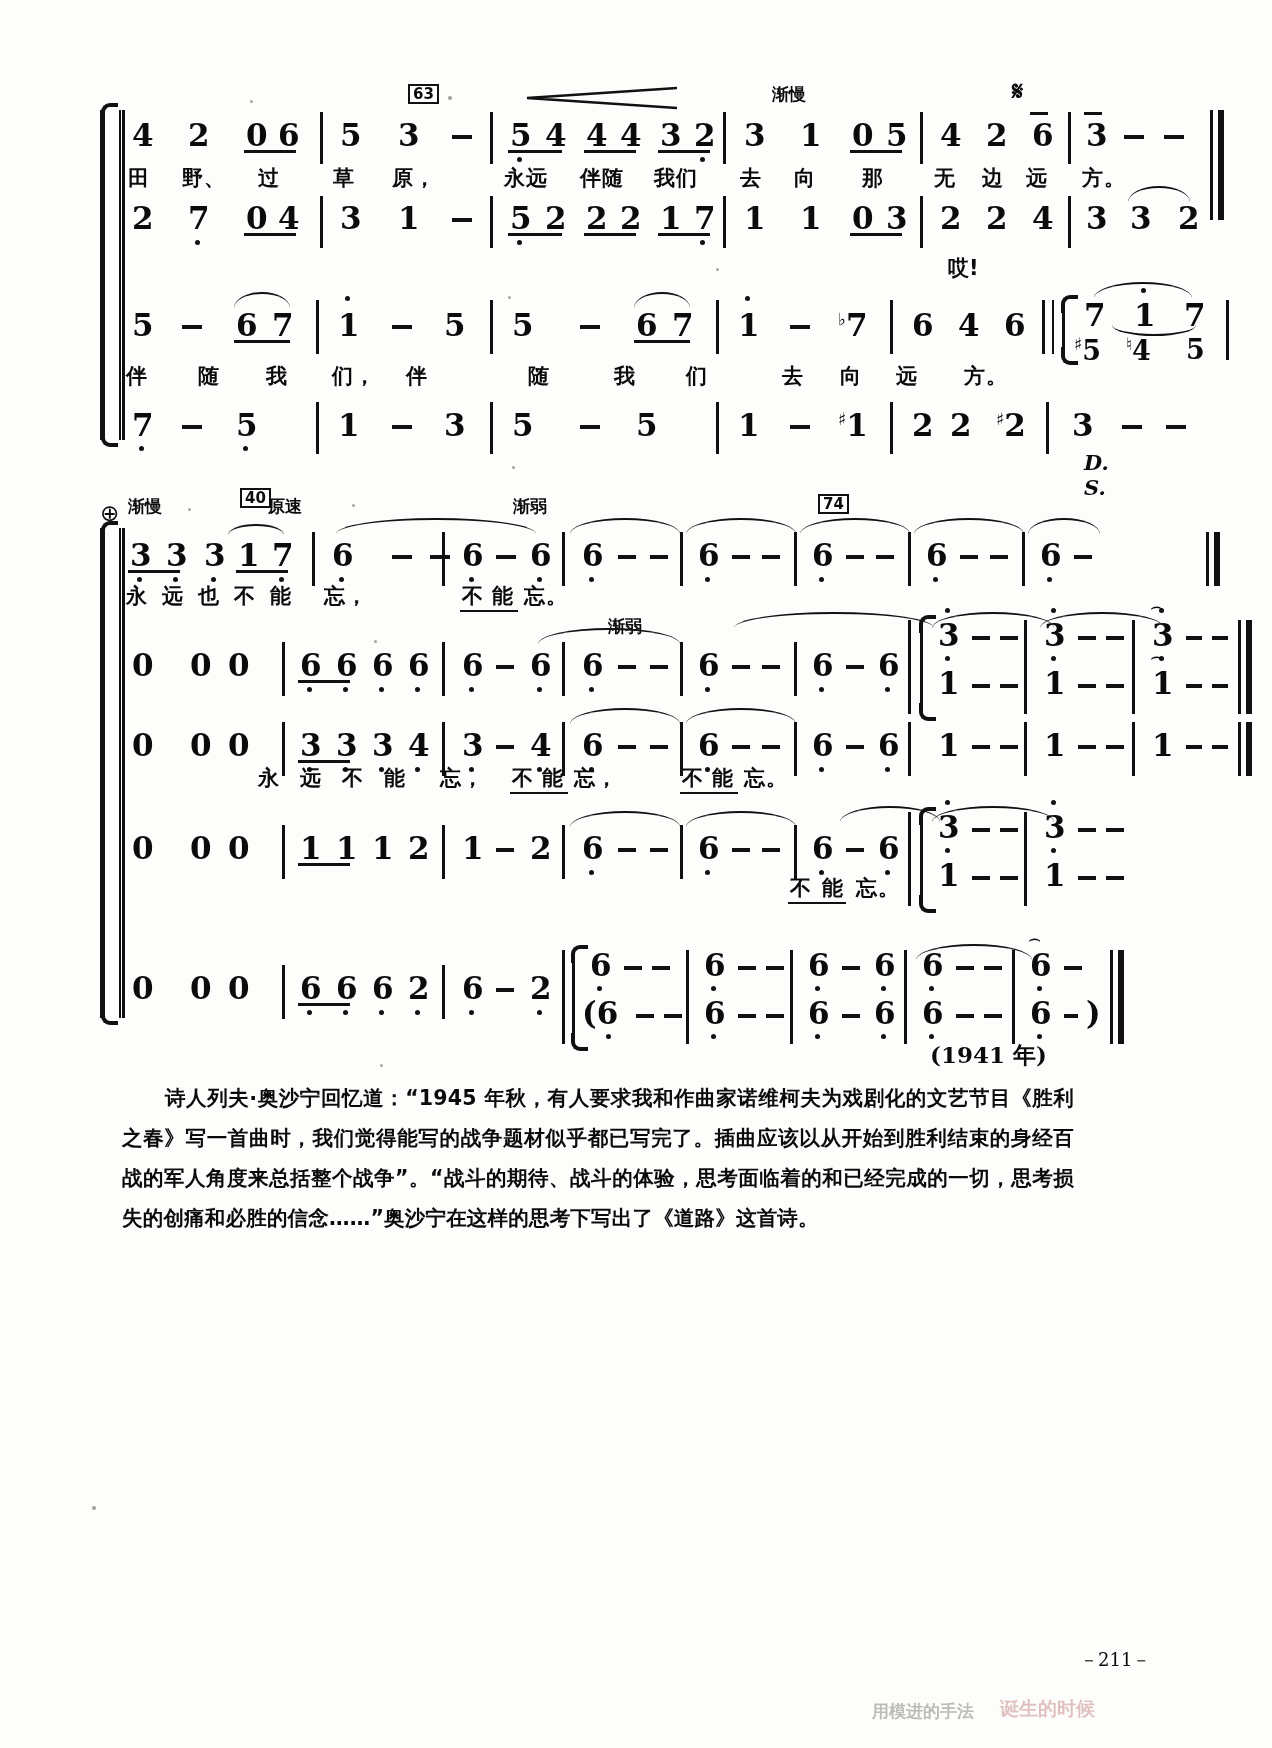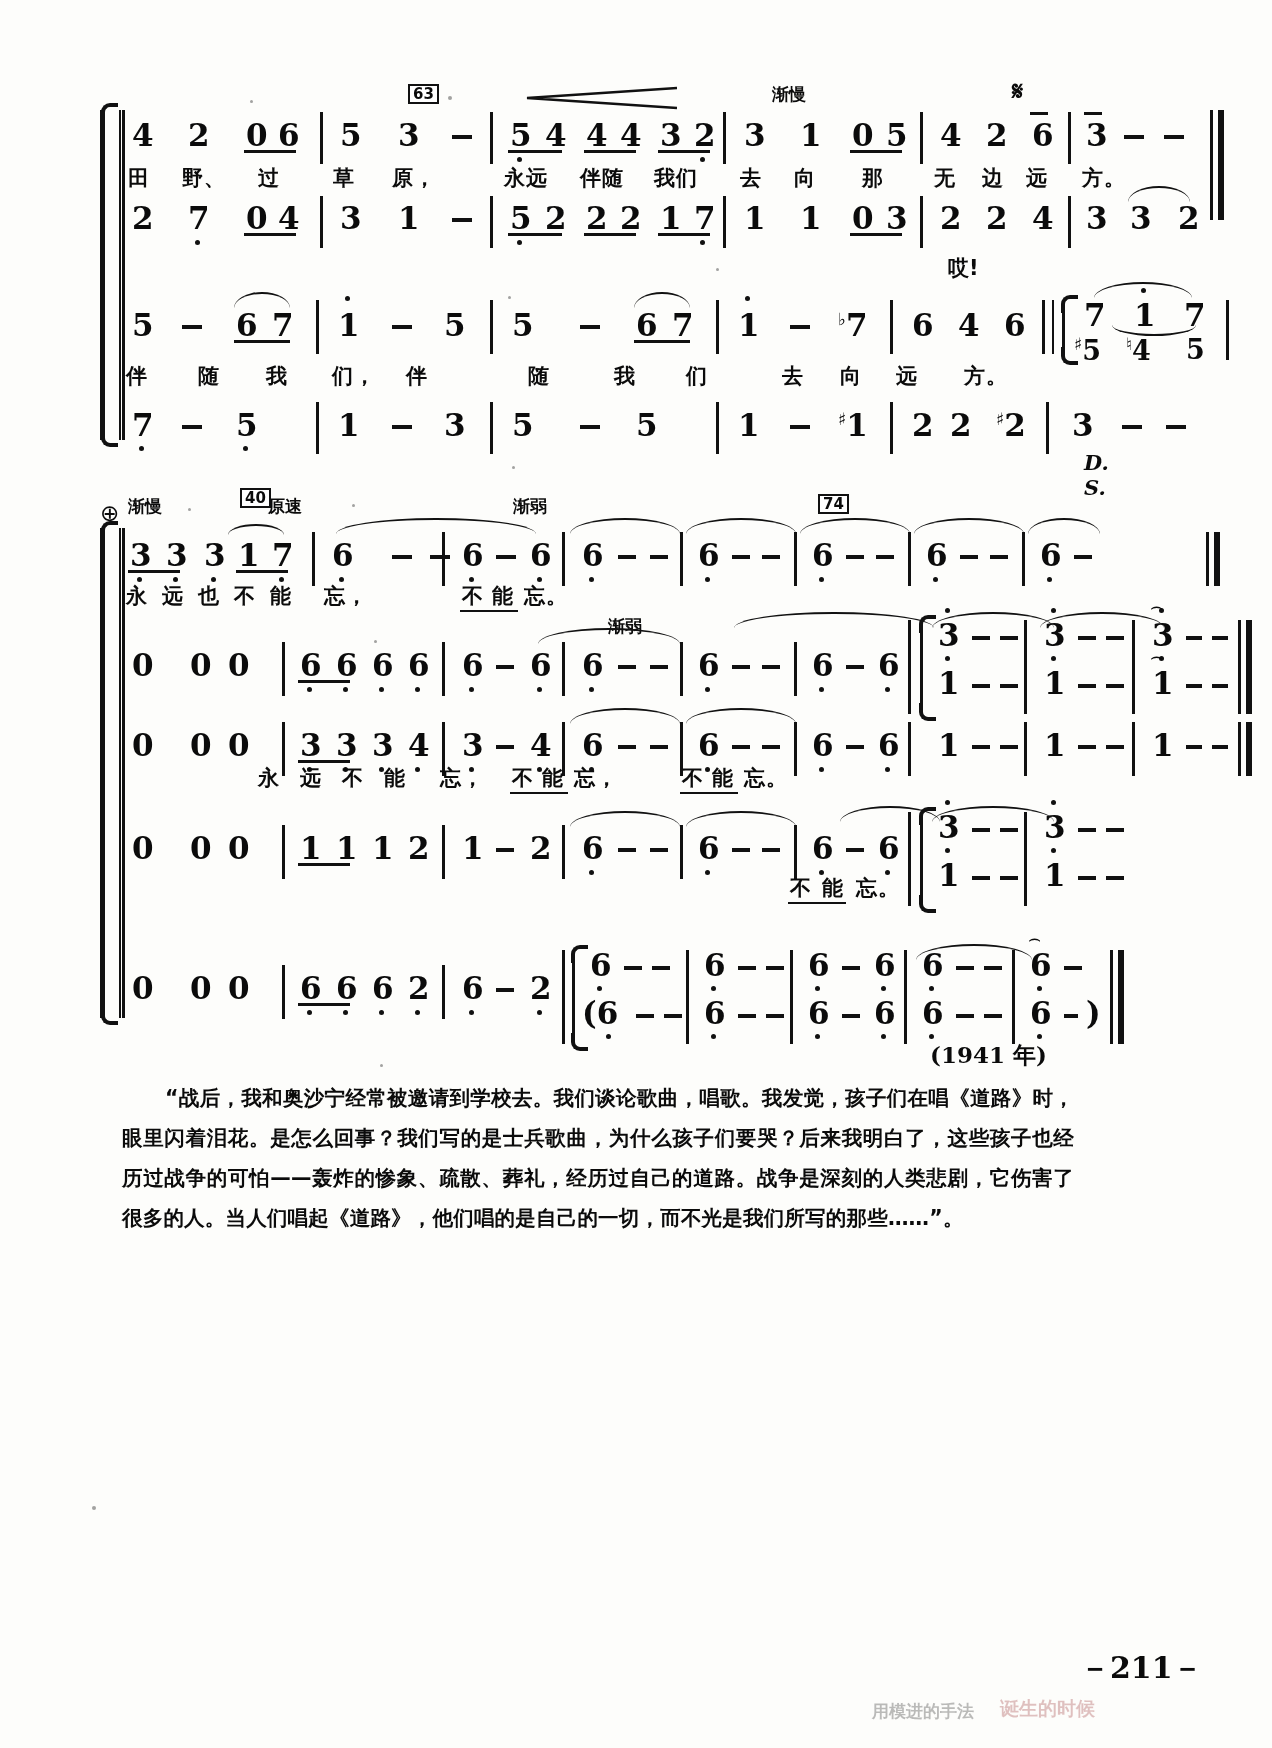--- a/index.html
+++ b/index.html
@@ -47,21 +47,21 @@
 
   .accid{font-size:17px;font-weight:700;vertical-align:super;}
   .fermata{position:absolute;font-size:20px;}
 
   
   .prose{position:absolute;left:122px;width:952px;
          font-family:"DejaVu Sans","Liberation Sans",sans-serif;
          font-weight:700;font-size:20.5px;line-height:40px;text-align:justify;letter-spacing:.2px;}
   .prose p{margin:0 0 0 0;text-indent:2.1em;}
   .year{position:absolute;font-family:"DejaVu Serif","Liberation Serif",serif;font-weight:700;font-size:23px;}
-  .pageno{position:absolute;font-family:"DejaVu Serif","Liberation Serif",serif;font-weight:700;font-size:30px;}
+  .pageno{position:absolute;font-family:"DejaVu Serif","Liberation Serif",serif;font-weight:400;font-size:18px;}
   .footmark{position:absolute;opacity:.25;font-size:19px;font-weight:700;color:#8a1010;}
   .footmark2{position:absolute;opacity:.3;font-size:17px;font-weight:700;color:#222;}
   .specks span{position:absolute;background:#333;border-radius:50%;opacity:.45;}
 </style>
 </head>
 <body>
 
 <div class="page">
 
   <div class="system">
@@ -659,21 +659,21 @@
   <div class="bar" style="left:1206px;top:532px;height:54px;"></div>
   <div class="bar" style="left:1214px;top:532px;height:54px;width:6px;"></div>
   <div class="bar" style="left:1238px;top:620px;height:94px;"></div>
   <div class="bar" style="left:1246px;top:620px;height:94px;width:6px;"></div>
   <div class="bar" style="left:1238px;top:722px;height:54px;"></div>
   <div class="bar" style="left:1246px;top:722px;height:54px;width:6px;"></div>
 
   <div class="year" style="left:930px;top:1040px;">(1941 年)</div>
 
   <div class="prose" style="top:1078px;">
-    <p>“战后，我和奥沙宁经常被邀请到学校去。我们谈论歌曲，唱歌。我发觉，孩子们在唱《道路》时，眼里闪着泪花。是怎么回事？我们写的是士兵歌曲，为什么孩子们要哭？后来我明白了，这些孩子也经历过战争的可怕——轰炸的惨象、疏散、葬礼，经历过自己的道路。战争是深刻的人类悲剧，它伤害了很多的人。当人们唱起《道路》，他们唱的是自己的一切，而不光是我们所写的那些……”。</p>
+    <p>诗人列夫·奥沙宁回忆道：“1945 年秋，有人要求我和作曲家诺维柯夫为戏剧化的文艺节目《胜利之春》写一首曲时，我们觉得能写的战争题材似乎都已写完了。插曲应该以从开始到胜利结束的身经百战的军人角度来总括整个战争”。“战斗的期待、战斗的体验，思考面临着的和已经完成的一切，思考损失的创痛和必胜的信念……”奥沙宁在这样的思考下写出了《道路》这首诗。</p>
   </div>
 
   <div class="pageno" style="left:1080px;top:1648px;">－211－</div>
 
   <div class="footmark2" style="left:872px;top:1700px;">用模进的手法</div>
   <div class="footmark" style="left:1000px;top:1696px;">诞生的时候</div>
 
   <div class="specks">
     <span style="left:92px;top:1506px;width:4px;height:4px;"></span>
     <span style="left:250px;top:100px;width:3px;height:3px;"></span>

